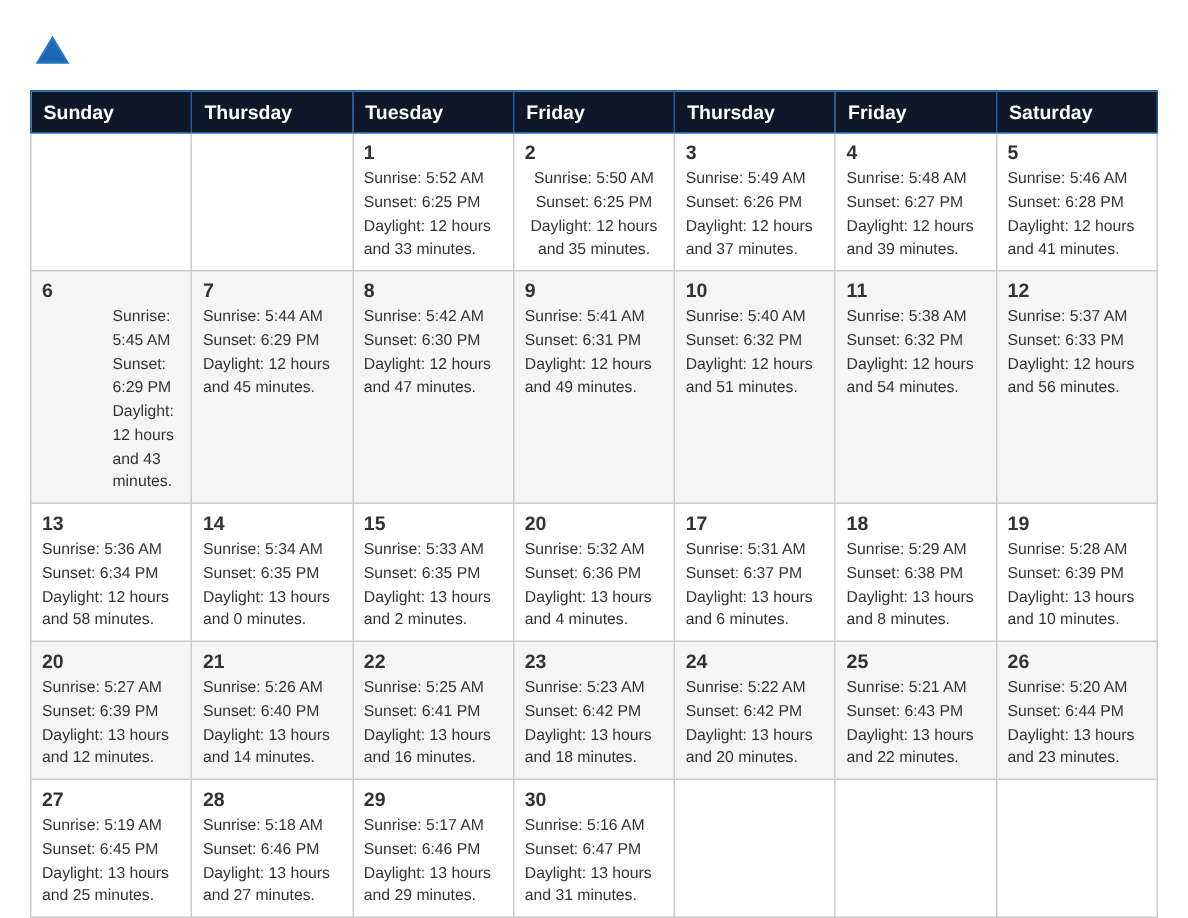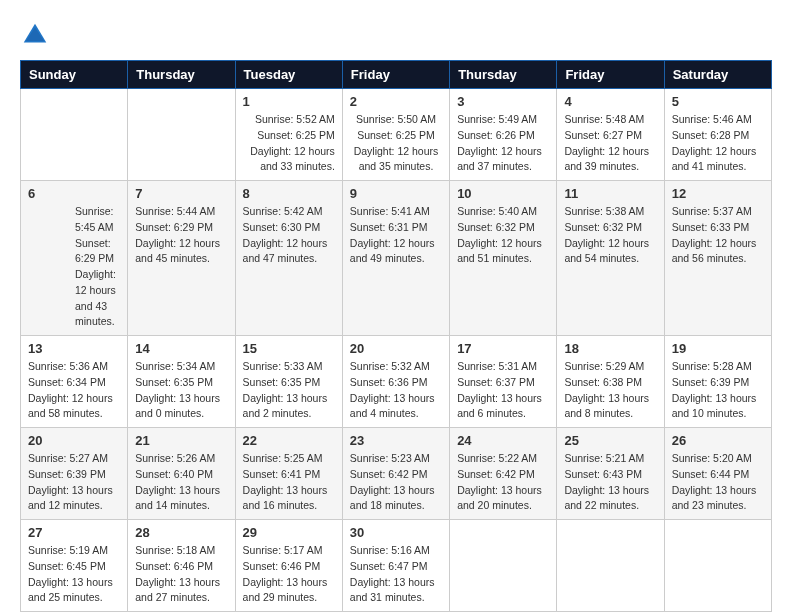--- a/index.html
+++ b/index.html
@@ -119,21 +119,21 @@
         <th>Friday</th>
         <th>Saturday</th>
       </tr>
   </thead>
   <tbody id="calendar-body">
       <tr>
         <td class="empty-cell"></td>
         <td class="empty-cell"></td>
         <td>
           <span class="day-num">1</span>
-          <div class="day-info" style="white-space: pre-line; text-align: right;">Sunrise: 5:52 AM
+          <div class="day-info" style="white-space: pre-line;">Sunrise: 5:52 AM
 Sunset: 6:25 PM
 Daylight: 12 hours
 and 33 minutes.</div>
         </td>
         <td>
           <span class="day-num">2</span>
           <div class="day-info" style="white-space: pre-line; text-align: center;">Sunrise: 5:50 AM
 Sunset: 6:25 PM
 Daylight: 12 hours
 and 35 minutes.</div>

